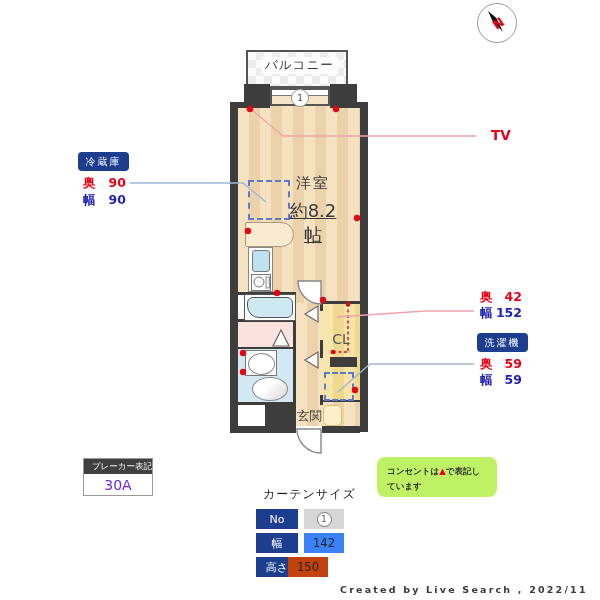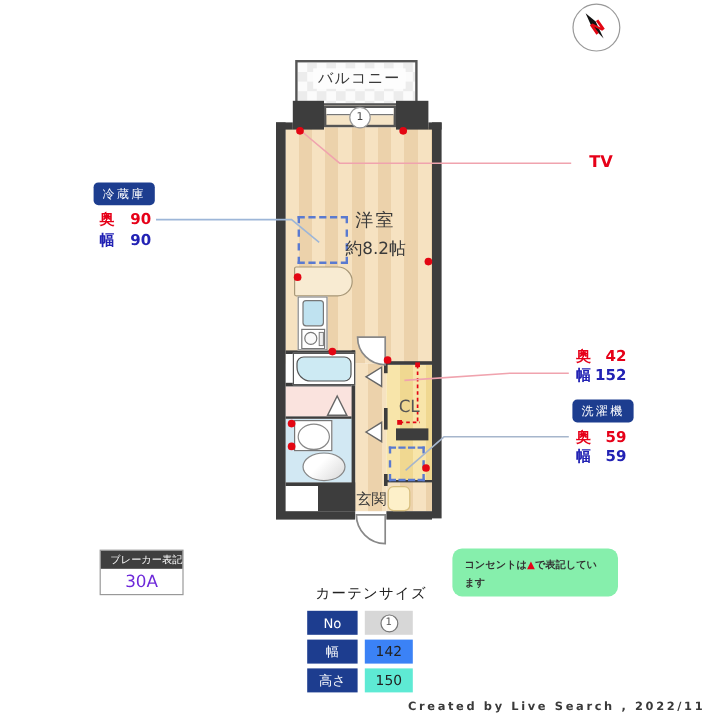--- a/index.html
+++ b/index.html
@@ -121,21 +121,21 @@
     <circle cx="357" cy="218" r="3.2" fill="#e30613"></circle>
     <circle cx="248" cy="231" r="3.2" fill="#e30613"></circle>
     <circle cx="277" cy="293" r="3.2" fill="#e30613"></circle>
     <circle cx="323" cy="300" r="3.2" fill="#e30613"></circle>
     <circle cx="243" cy="353" r="3.2" fill="#e30613"></circle>
     <circle cx="243" cy="372" r="3.2" fill="#e30613"></circle>
     <circle cx="355" cy="390" r="3.2" fill="#e30613"></circle>
   </svg>
 
   <div class="roomlabel" style="left:288px;top:174px;width:50px;font-size:15px;letter-spacing:2px;">洋室</div>
-  <div class="roomlabel" style="left:283px;top:199px;width:60px;font-size:14px;">約8.2帖</div>
+  <div class="roomlabel" style="left:283px;top:199px;width:60px;font-size:18px;text-decoration:underline;">約8.2帖</div>
   <div class="roomlabel" style="left:330px;top:331px;width:22px;font-size:14px;color:#555;">CL</div>
   <div class="roomlabel" style="left:296px;top:408px;width:27px;font-size:12.5px;">玄関</div>
 
   <div class="badge" style="left:78px;top:152px;width:51px;height:19px;">
     <span>冷蔵庫</span>
   </div>
   <div class="dimrow red" style="left:83px;top:175px;width:43px;">
     <span>奥</span>
     <span>90</span>
   </div>
@@ -185,24 +185,24 @@
   </div>
   <div class="cell-l" style="left:256px;top:533px;">
     <span>幅</span>
   </div>
   <div class="cell-r" style="left:304px;top:533px;background:#3b82f6;">
     <span>142</span>
   </div>
   <div class="cell-l" style="left:256px;top:557px;">
     <span>高さ</span>
   </div>
-  <div class="cell-r" style="left:304px;top:557px;background:#5eead4;">
+  <div class="cell-r" style="left:288px;top:557px;background:#c2410c;">
     <span>150</span>
   </div>
 
-  <div class="abs" style="left:377px;top:457px;width:138px;height:40px;background:#86efac;border-radius:8px;box-sizing:border-box;
+  <div class="abs" style="left:377px;top:457px;width:120px;height:40px;background:#bef264;border-radius:8px;box-sizing:border-box;
               padding:7px 10px;font-size:8.5px;font-weight:bold;color:#333;line-height:1.75;">
     <div><span>コンセントは</span><span class="red">▲</span><span>で表記しています</span></div>
   </div>
 
   <div class="abs" style="left:340px;top:584px;font-size:9.5px;font-weight:bold;letter-spacing:2.2px;color:#3a3a3a;">Created by Live Search , 2022/11</div>
 
 </div>
 
 </body></html>

